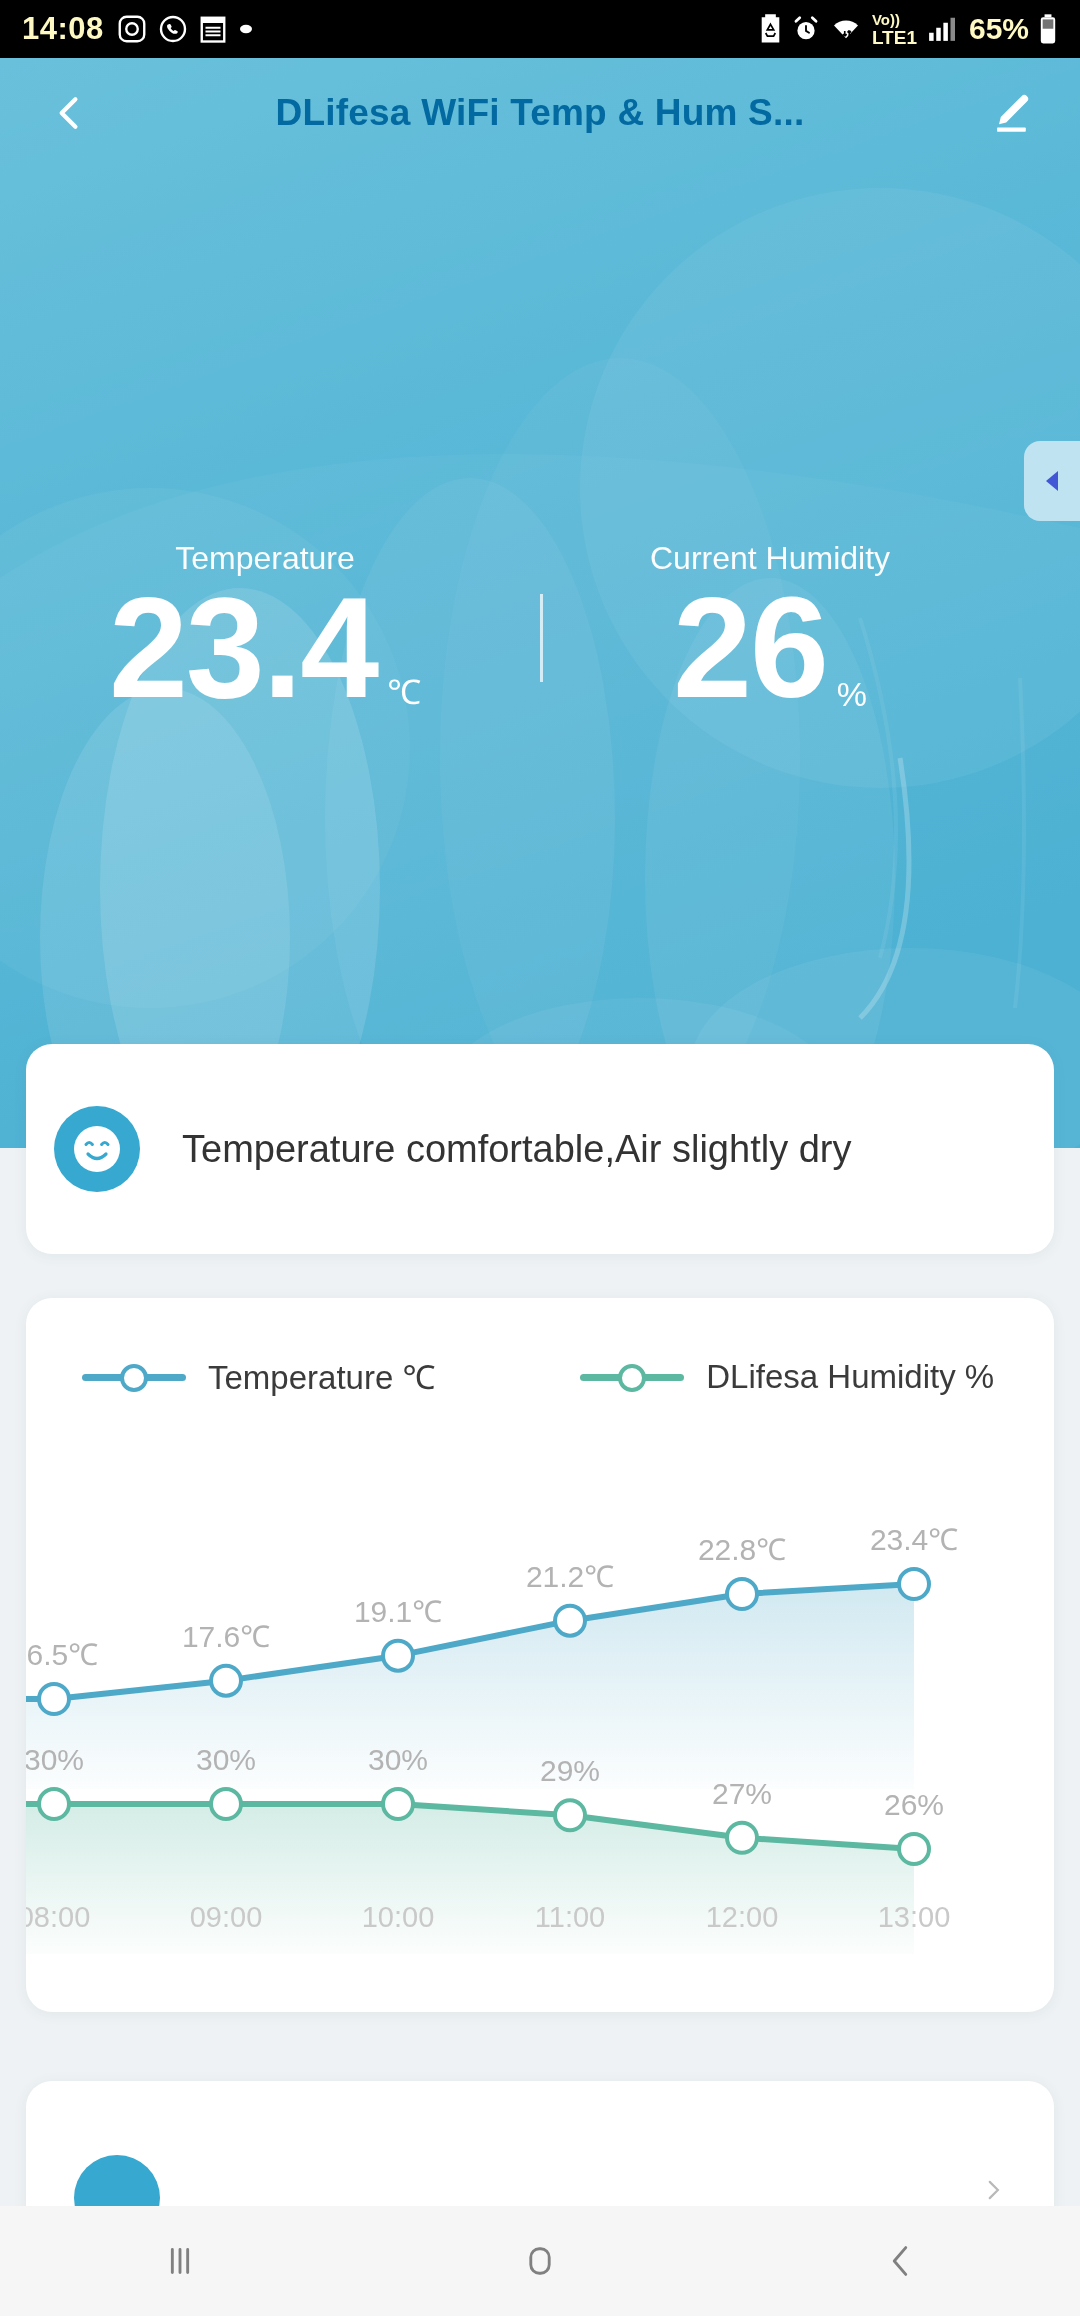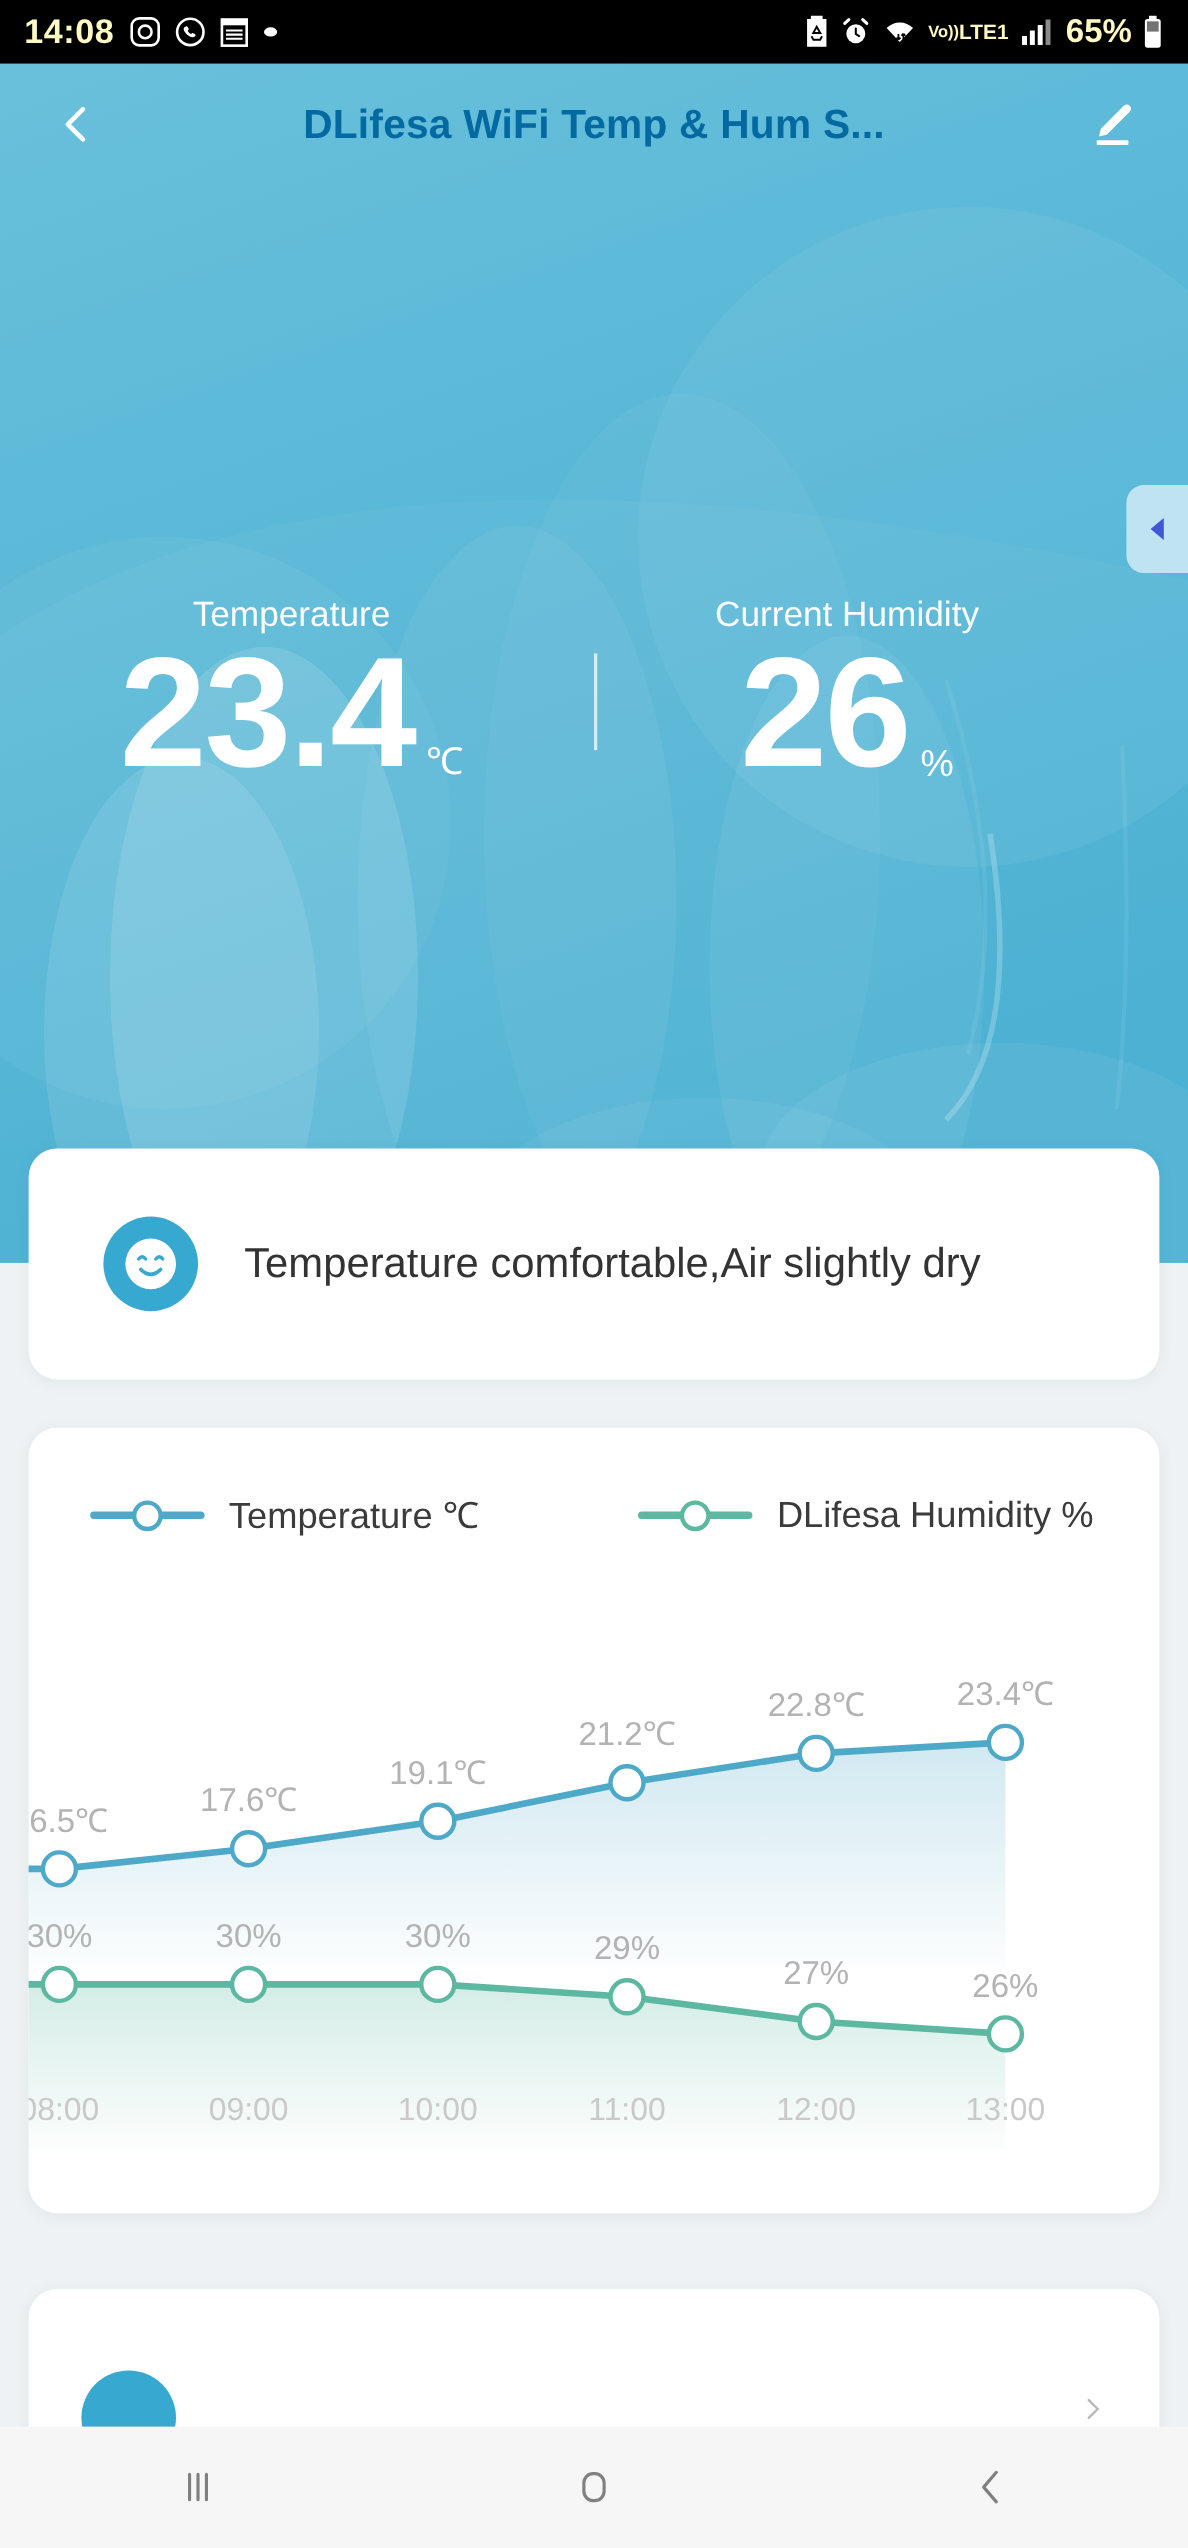--- a/index.html
+++ b/index.html
@@ -66,21 +66,21 @@
   .divider{
     position:absolute; left:540px; top:594px; width:3px; height:88px;
     background:rgba(255,255,255,.72); z-index:5;
   }
 
   
   .card{
     position:absolute; left:26px; width:1028px; background:#fff;
     border-radius:26px; box-shadow:0 2px 14px rgba(60,90,110,.07);
   }
-  .card-comfort{ top:1044px; height:210px; display:flex; align-items:center; padding:0 68px; }
+  .card-comfort{ top:1044px; height:210px; display:flex; align-items:center; padding:0 28px; }
   .smiley{
     width:86px; height:86px; border-radius:50%; background:#37a8cf;
     display:flex; align-items:center; justify-content:center; flex:0 0 auto;
   }
   .comfort-text{ margin-left:42px; font-size:38px; color:#333; }
 
   .card-chart{ top:1298px; height:714px; }
   .legend{ display:flex; align-items:center; padding:56px 0 0 56px;gap:35px; }
   .legend-item{ display:flex; align-items:center; }
   .legend-item + .legend-item{ margin-left:110px; }
@@ -146,21 +146,21 @@
       <svg class="ico" width="28" height="30" viewBox="0 0 24 24">
         <circle cx="12" cy="13.4" r="7.4" fill="#fff"></circle>
         <path d="M3.4 5.4 6.6 2.4M20.6 5.4 17.4 2.4" stroke="#fff" stroke-width="2.4" stroke-linecap="round"></path>
         <path d="M12 9.4v4.2l2.6 1.6" stroke="#000" stroke-width="1.6" stroke-linecap="round" fill="none"></path>
       </svg>
       <svg class="ico" width="34" height="30" viewBox="0 0 26 24">
         <path d="M13 19.3 3.4 9.2a13.6 13.6 0 0 1 19.2 0L13 19.3z" fill="#fff"></path>
         <path d="M12 13.5v4.2M12 17.7l-1.5-1.6M12 17.7l1.5-1.6" stroke="#000" stroke-width="1.3" fill="none"></path>
         <path d="M15.6 17.5v-4.2M15.6 13.3l-1.4 1.5M15.6 13.3l1.4 1.5" stroke="#000" stroke-width="1.3" fill="none"></path>
       </svg>
-      <span style="display:flex;flex-direction:row;align-items:center;line-height:1;">
+      <span style="display:flex;flex-direction:column;align-items:flex-start;line-height:1;">
         <span style="font-size:15px;font-weight:700;">Vo))</span>
         <span style="font-size:19px;font-weight:700;margin-top:1px;">LTE1</span>
       </span>
       <svg class="ico" width="30" height="30" viewBox="0 0 24 24">
         <rect x="2.5" y="15" width="3.6" height="6.5" fill="#fff"></rect>
         <rect x="8.2" y="11" width="3.6" height="10.5" fill="#fff"></rect>
         <rect x="13.9" y="7" width="3.6" height="14.5" fill="#fff"></rect>
         <rect x="19.6" y="3" width="3.6" height="18.5" fill="#8a8a8a"></rect>
       </svg>
       <span class="sb-batt-pct">65%</span>

